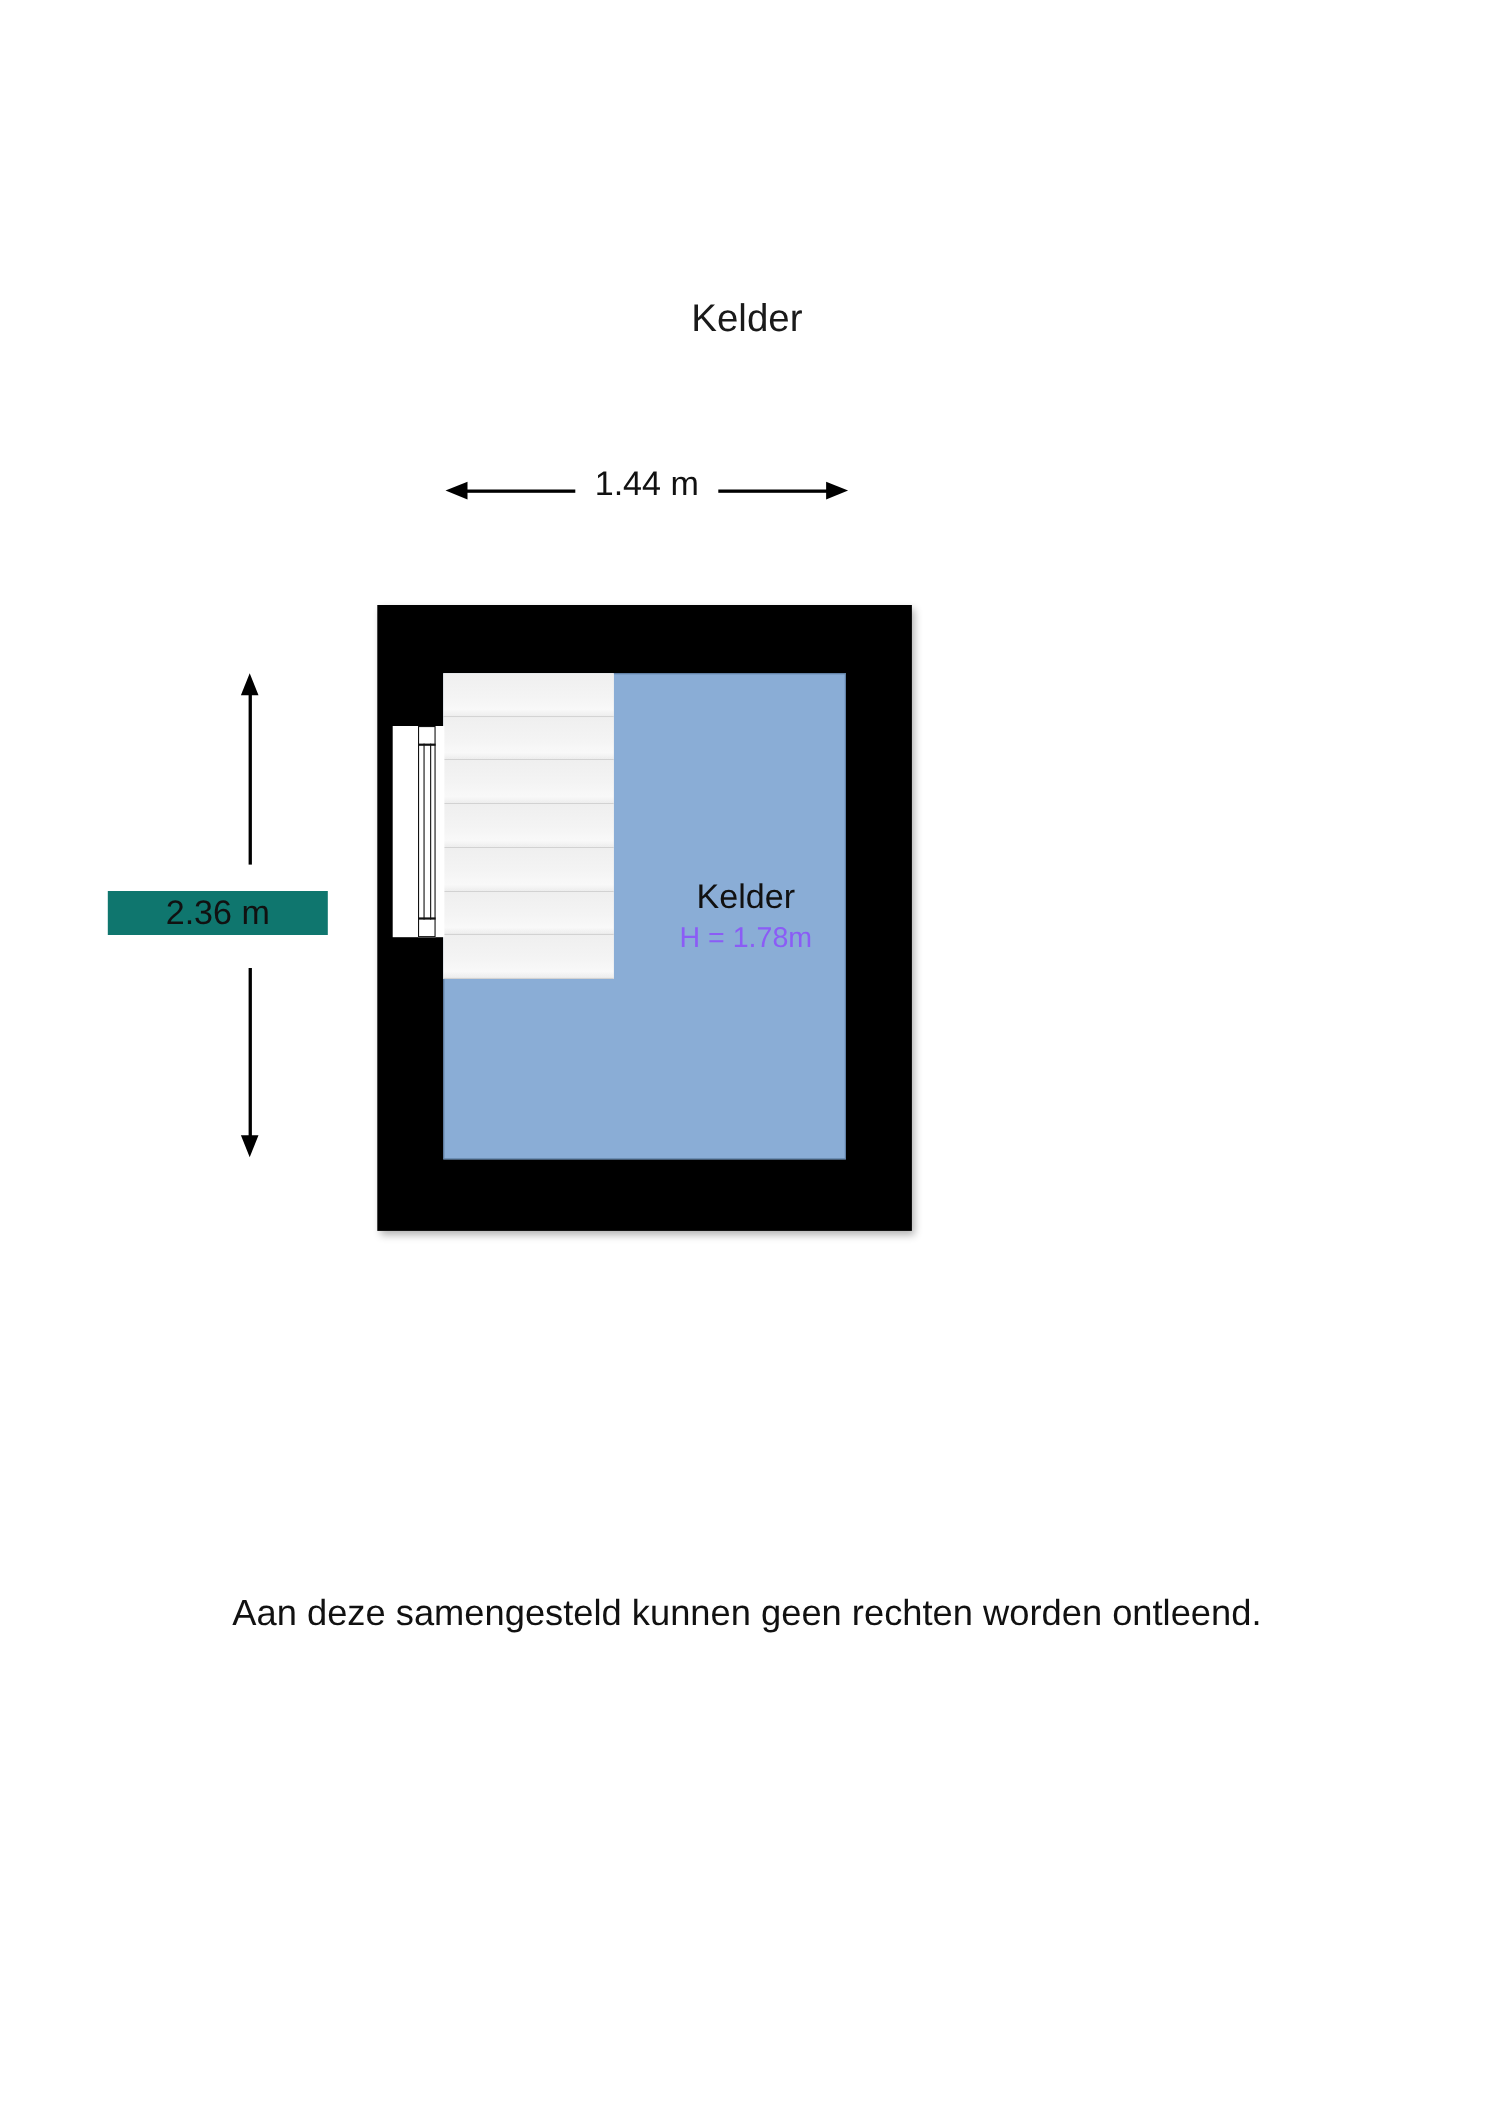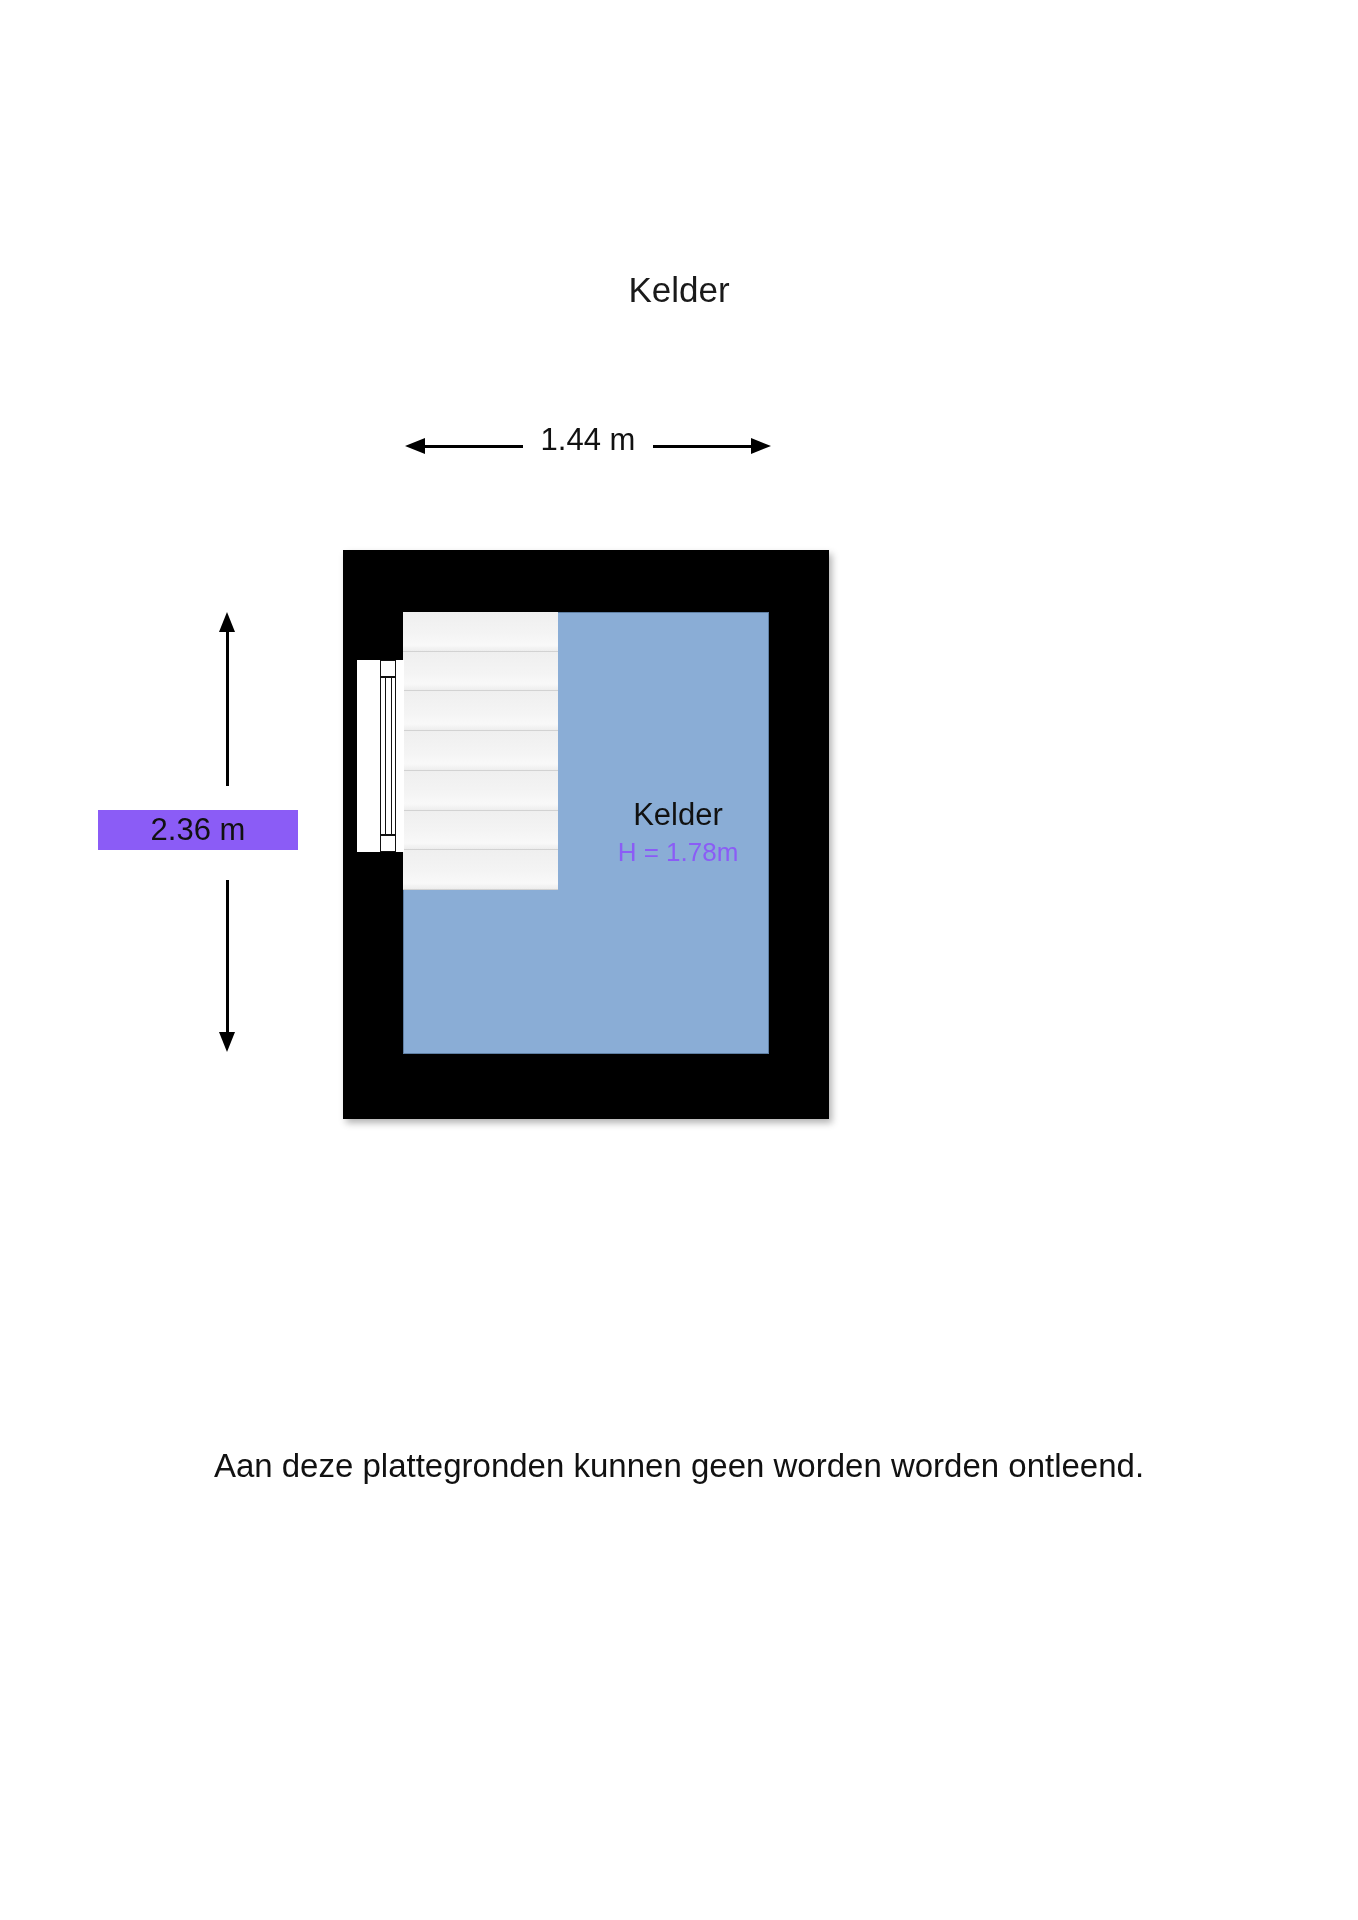--- a/index.html
+++ b/index.html
@@ -137,21 +137,21 @@
   }
   .dim-height .dh-label {
     position: absolute;
     left: -52px;
     top: 198px;
     width: 200px;
     text-align: center;
     font-size: 31px;
     line-height: 40px;
     color: #111111;
-    background: #8b5cf6;
+    background: #0f766e;
   }
 
   
   .floorplan {
     position: absolute;
     left: 343px;
     top: 550px;
     width: 486px;
     height: 569px;
   }
@@ -323,14 +323,14 @@
   </div>
 
   <div class="room-label">
     <div class="rl-name">Kelder</div>
     <div class="rl-height">H = 1.78m</div>
   </div>
 
 </div>
 
 <div class="disclaimer">
-  <div>Aan deze plattegronden kunnen geen worden worden ontleend.</div>
+  <div>Aan deze samengesteld kunnen geen rechten worden ontleend.</div>
 </div>
 
 </body></html>

